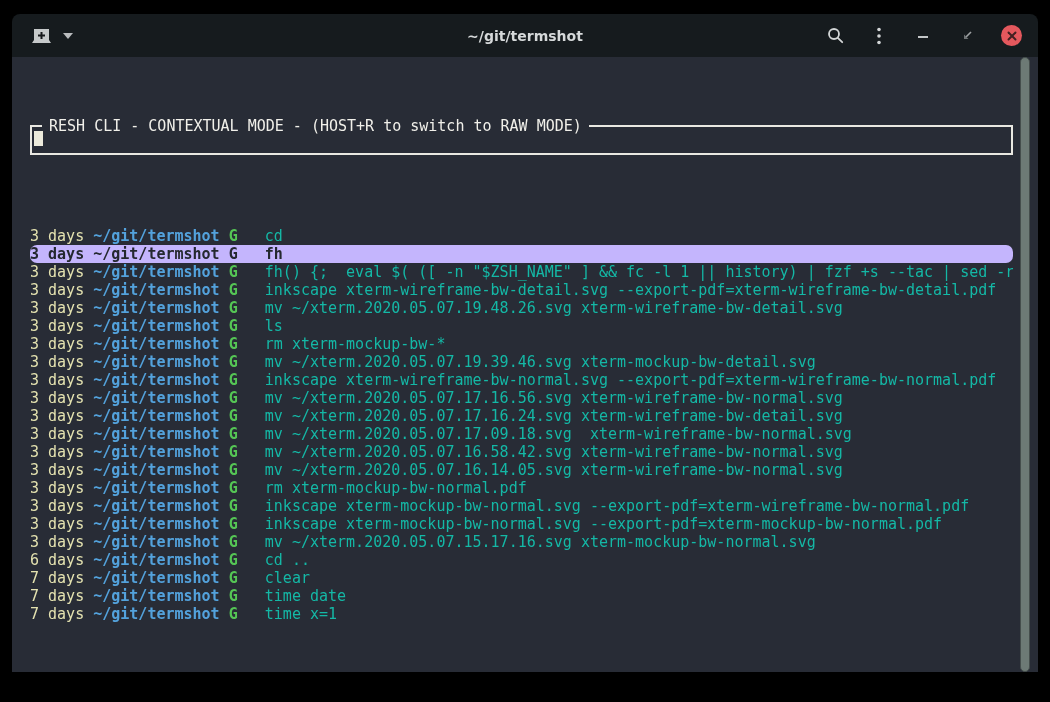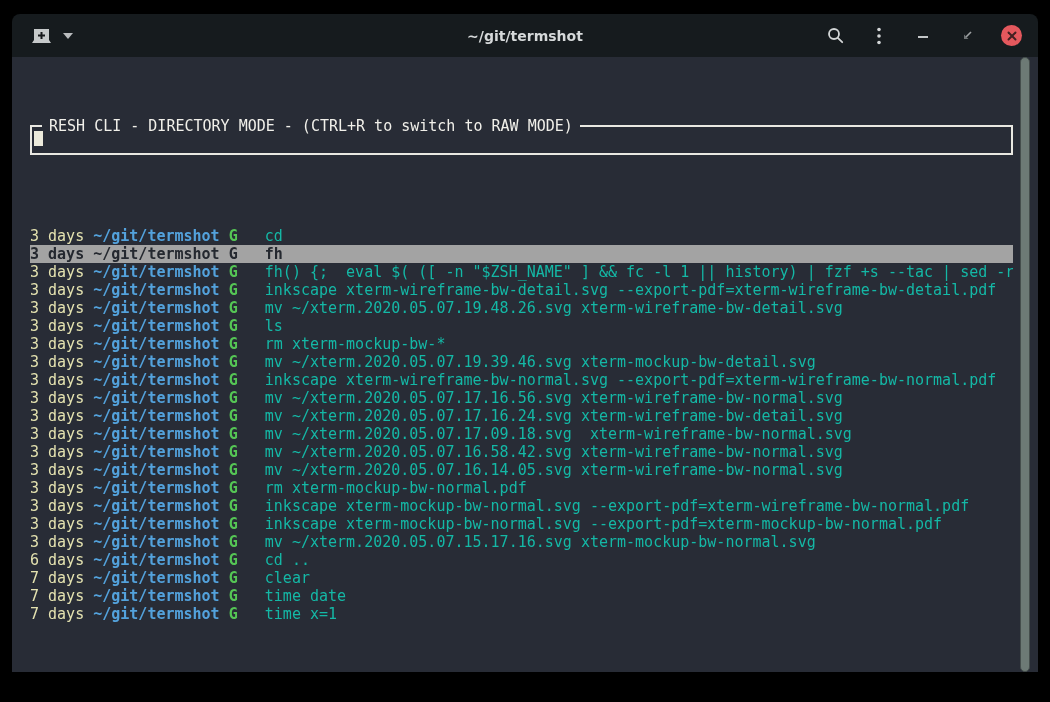--- a/index.html
+++ b/index.html
@@ -52,21 +52,21 @@
   .col-header {
     margin:11px 25px 0 18px; height:18px; border-bottom:1px solid #e9e8e2;
     color:#f2f1ec; box-sizing:content-box;
   }
   .rows { margin:0 25px 0 18px; overflow:hidden; }
   .row { height:18px; overflow:hidden; }
   .row .t { color:#e4e2b0; }
   .row .p { color:#53a2dc; font-weight:bold; }
   .row .f { color:#55c655; font-weight:bold; }
   .row .c { color:#14b8a6; }
-  .row.selected { background:#a3a3a3; font-weight:bold; }
+  .row.selected { background:#c4b5fd; font-weight:bold;border-radius:7px; }
   .row.selected span { color:#24282f; }
 </style>
 </head>
 <body>
 
 <div class="window">
 
   <div class="titlebar">
     <div class="tb-left">
       <div class="newtab-btn">
@@ -110,21 +110,21 @@
           <line x1="1.5" y1="1.5" x2="8.5" y2="8.5" stroke="#432022" stroke-width="2" stroke-linecap="round"></line>
           <line x1="8.5" y1="1.5" x2="1.5" y2="8.5" stroke="#432022" stroke-width="2" stroke-linecap="round"></line>
         </svg>
       </div>
     </div>
   </div>
 
   <div class="terminal">
 
     <div class="resh-frame">
-      <div class="resh-frame-title">RESH CLI - DIRECTORY MODE - (CTRL+R to switch to RAW MODE)</div>
+      <div class="resh-frame-title">RESH CLI - CONTEXTUAL MODE - (HOST+R to switch to RAW MODE)</div>
       <div class="cursor"></div>
     </div>
 
 
     <div class="rows"><div class="row"><span class="t">3 days </span><span class="p">~/git/termshot</span><span class="c"> </span><span class="f">G</span><span class="c">   cd</span></div><div class="row selected"><span class="t">3 days </span><span class="p">~/git/termshot</span><span class="c"> </span><span class="f">G</span><span class="c">   fh</span></div><div class="row"><span class="t">3 days </span><span class="p">~/git/termshot</span><span class="c"> </span><span class="f">G</span><span class="c">   fh() {;  eval $( ([ -n "$ZSH_NAME" ] &amp;&amp; fc -l 1 || history) | fzf +s --tac | sed -r</span></div><div class="row"><span class="t">3 days </span><span class="p">~/git/termshot</span><span class="c"> </span><span class="f">G</span><span class="c">   inkscape xterm-wireframe-bw-detail.svg --export-pdf=xterm-wireframe-bw-detail.pdf</span></div><div class="row"><span class="t">3 days </span><span class="p">~/git/termshot</span><span class="c"> </span><span class="f">G</span><span class="c">   mv ~/xterm.2020.05.07.19.48.26.svg xterm-wireframe-bw-detail.svg</span></div><div class="row"><span class="t">3 days </span><span class="p">~/git/termshot</span><span class="c"> </span><span class="f">G</span><span class="c">   ls</span></div><div class="row"><span class="t">3 days </span><span class="p">~/git/termshot</span><span class="c"> </span><span class="f">G</span><span class="c">   rm xterm-mockup-bw-*</span></div><div class="row"><span class="t">3 days </span><span class="p">~/git/termshot</span><span class="c"> </span><span class="f">G</span><span class="c">   mv ~/xterm.2020.05.07.19.39.46.svg xterm-mockup-bw-detail.svg</span></div><div class="row"><span class="t">3 days </span><span class="p">~/git/termshot</span><span class="c"> </span><span class="f">G</span><span class="c">   inkscape xterm-wireframe-bw-normal.svg --export-pdf=xterm-wireframe-bw-normal.pdf</span></div><div class="row"><span class="t">3 days </span><span class="p">~/git/termshot</span><span class="c"> </span><span class="f">G</span><span class="c">   mv ~/xterm.2020.05.07.17.16.56.svg xterm-wireframe-bw-normal.svg</span></div><div class="row"><span class="t">3 days </span><span class="p">~/git/termshot</span><span class="c"> </span><span class="f">G</span><span class="c">   mv ~/xterm.2020.05.07.17.16.24.svg xterm-wireframe-bw-detail.svg</span></div><div class="row"><span class="t">3 days </span><span class="p">~/git/termshot</span><span class="c"> </span><span class="f">G</span><span class="c">   mv ~/xterm.2020.05.07.17.09.18.svg  xterm-wireframe-bw-normal.svg</span></div><div class="row"><span class="t">3 days </span><span class="p">~/git/termshot</span><span class="c"> </span><span class="f">G</span><span class="c">   mv ~/xterm.2020.05.07.16.58.42.svg xterm-wireframe-bw-normal.svg</span></div><div class="row"><span class="t">3 days </span><span class="p">~/git/termshot</span><span class="c"> </span><span class="f">G</span><span class="c">   mv ~/xterm.2020.05.07.16.14.05.svg xterm-wireframe-bw-normal.svg</span></div><div class="row"><span class="t">3 days </span><span class="p">~/git/termshot</span><span class="c"> </span><span class="f">G</span><span class="c">   rm xterm-mockup-bw-normal.pdf</span></div><div class="row"><span class="t">3 days </span><span class="p">~/git/termshot</span><span class="c"> </span><span class="f">G</span><span class="c">   inkscape xterm-mockup-bw-normal.svg --export-pdf=xterm-wireframe-bw-normal.pdf</span></div><div class="row"><span class="t">3 days </span><span class="p">~/git/termshot</span><span class="c"> </span><span class="f">G</span><span class="c">   inkscape xterm-mockup-bw-normal.svg --export-pdf=xterm-mockup-bw-normal.pdf</span></div><div class="row"><span class="t">3 days </span><span class="p">~/git/termshot</span><span class="c"> </span><span class="f">G</span><span class="c">   mv ~/xterm.2020.05.07.15.17.16.svg xterm-mockup-bw-normal.svg</span></div><div class="row"><span class="t">6 days </span><span class="p">~/git/termshot</span><span class="c"> </span><span class="f">G</span><span class="c">   cd ..</span></div><div class="row"><span class="t">7 days </span><span class="p">~/git/termshot</span><span class="c"> </span><span class="f">G</span><span class="c">   clear</span></div><div class="row"><span class="t">7 days </span><span class="p">~/git/termshot</span><span class="c"> </span><span class="f">G</span><span class="c">   time date</span></div><div class="row"><span class="t">7 days </span><span class="p">~/git/termshot</span><span class="c"> </span><span class="f">G</span><span class="c">   time x=1</span></div></div>
 
     
 
     
 

